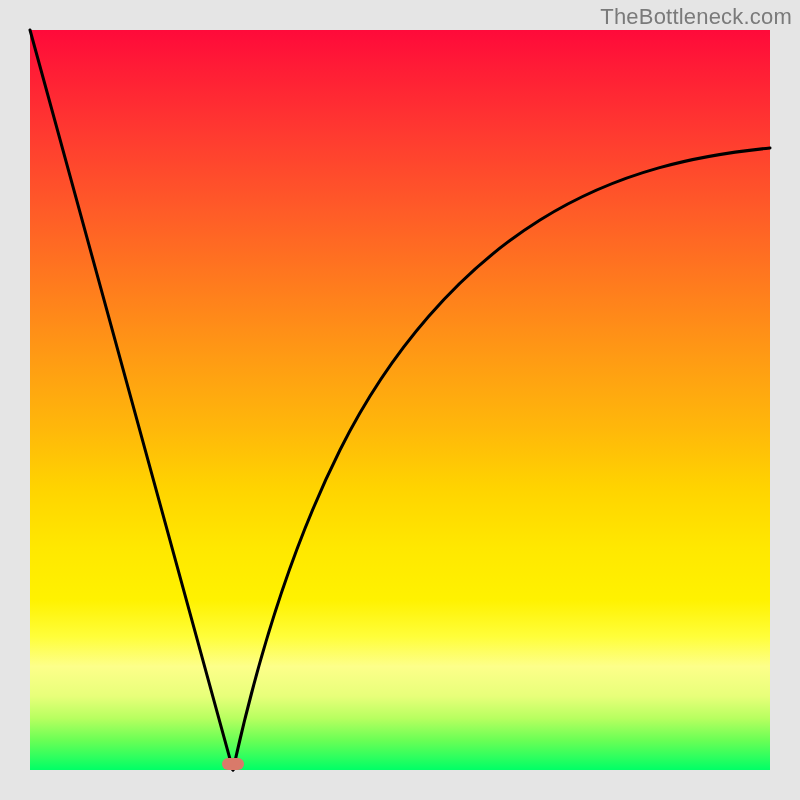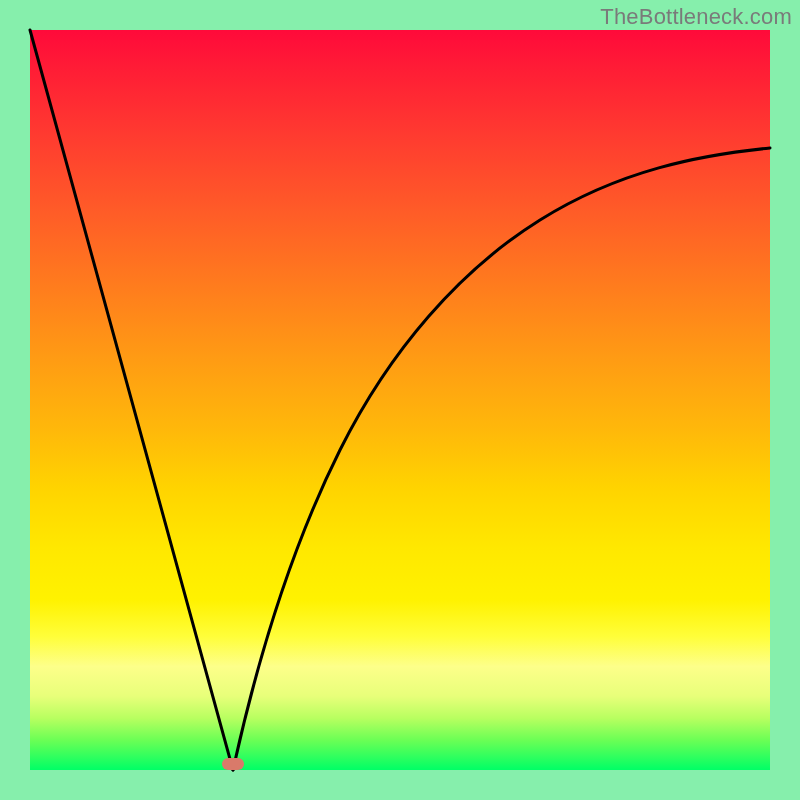--- a/index.html
+++ b/index.html
@@ -10,21 +10,21 @@
     overflow: hidden;
     background: #000;
     font-family: Arial, Helvetica, sans-serif;
   }
   .frame {
     position: absolute;
     left: 0;
     top: 0;
     width: 800px;
     height: 800px;
-    background: #86efac;
+    background: #e5e5e5;
   }
   .plot-area {
     position: absolute;
     left: 30px;
     top: 30px;
     width: 740px;
     height: 740px;
     
     background: linear-gradient(
       to bottom,

